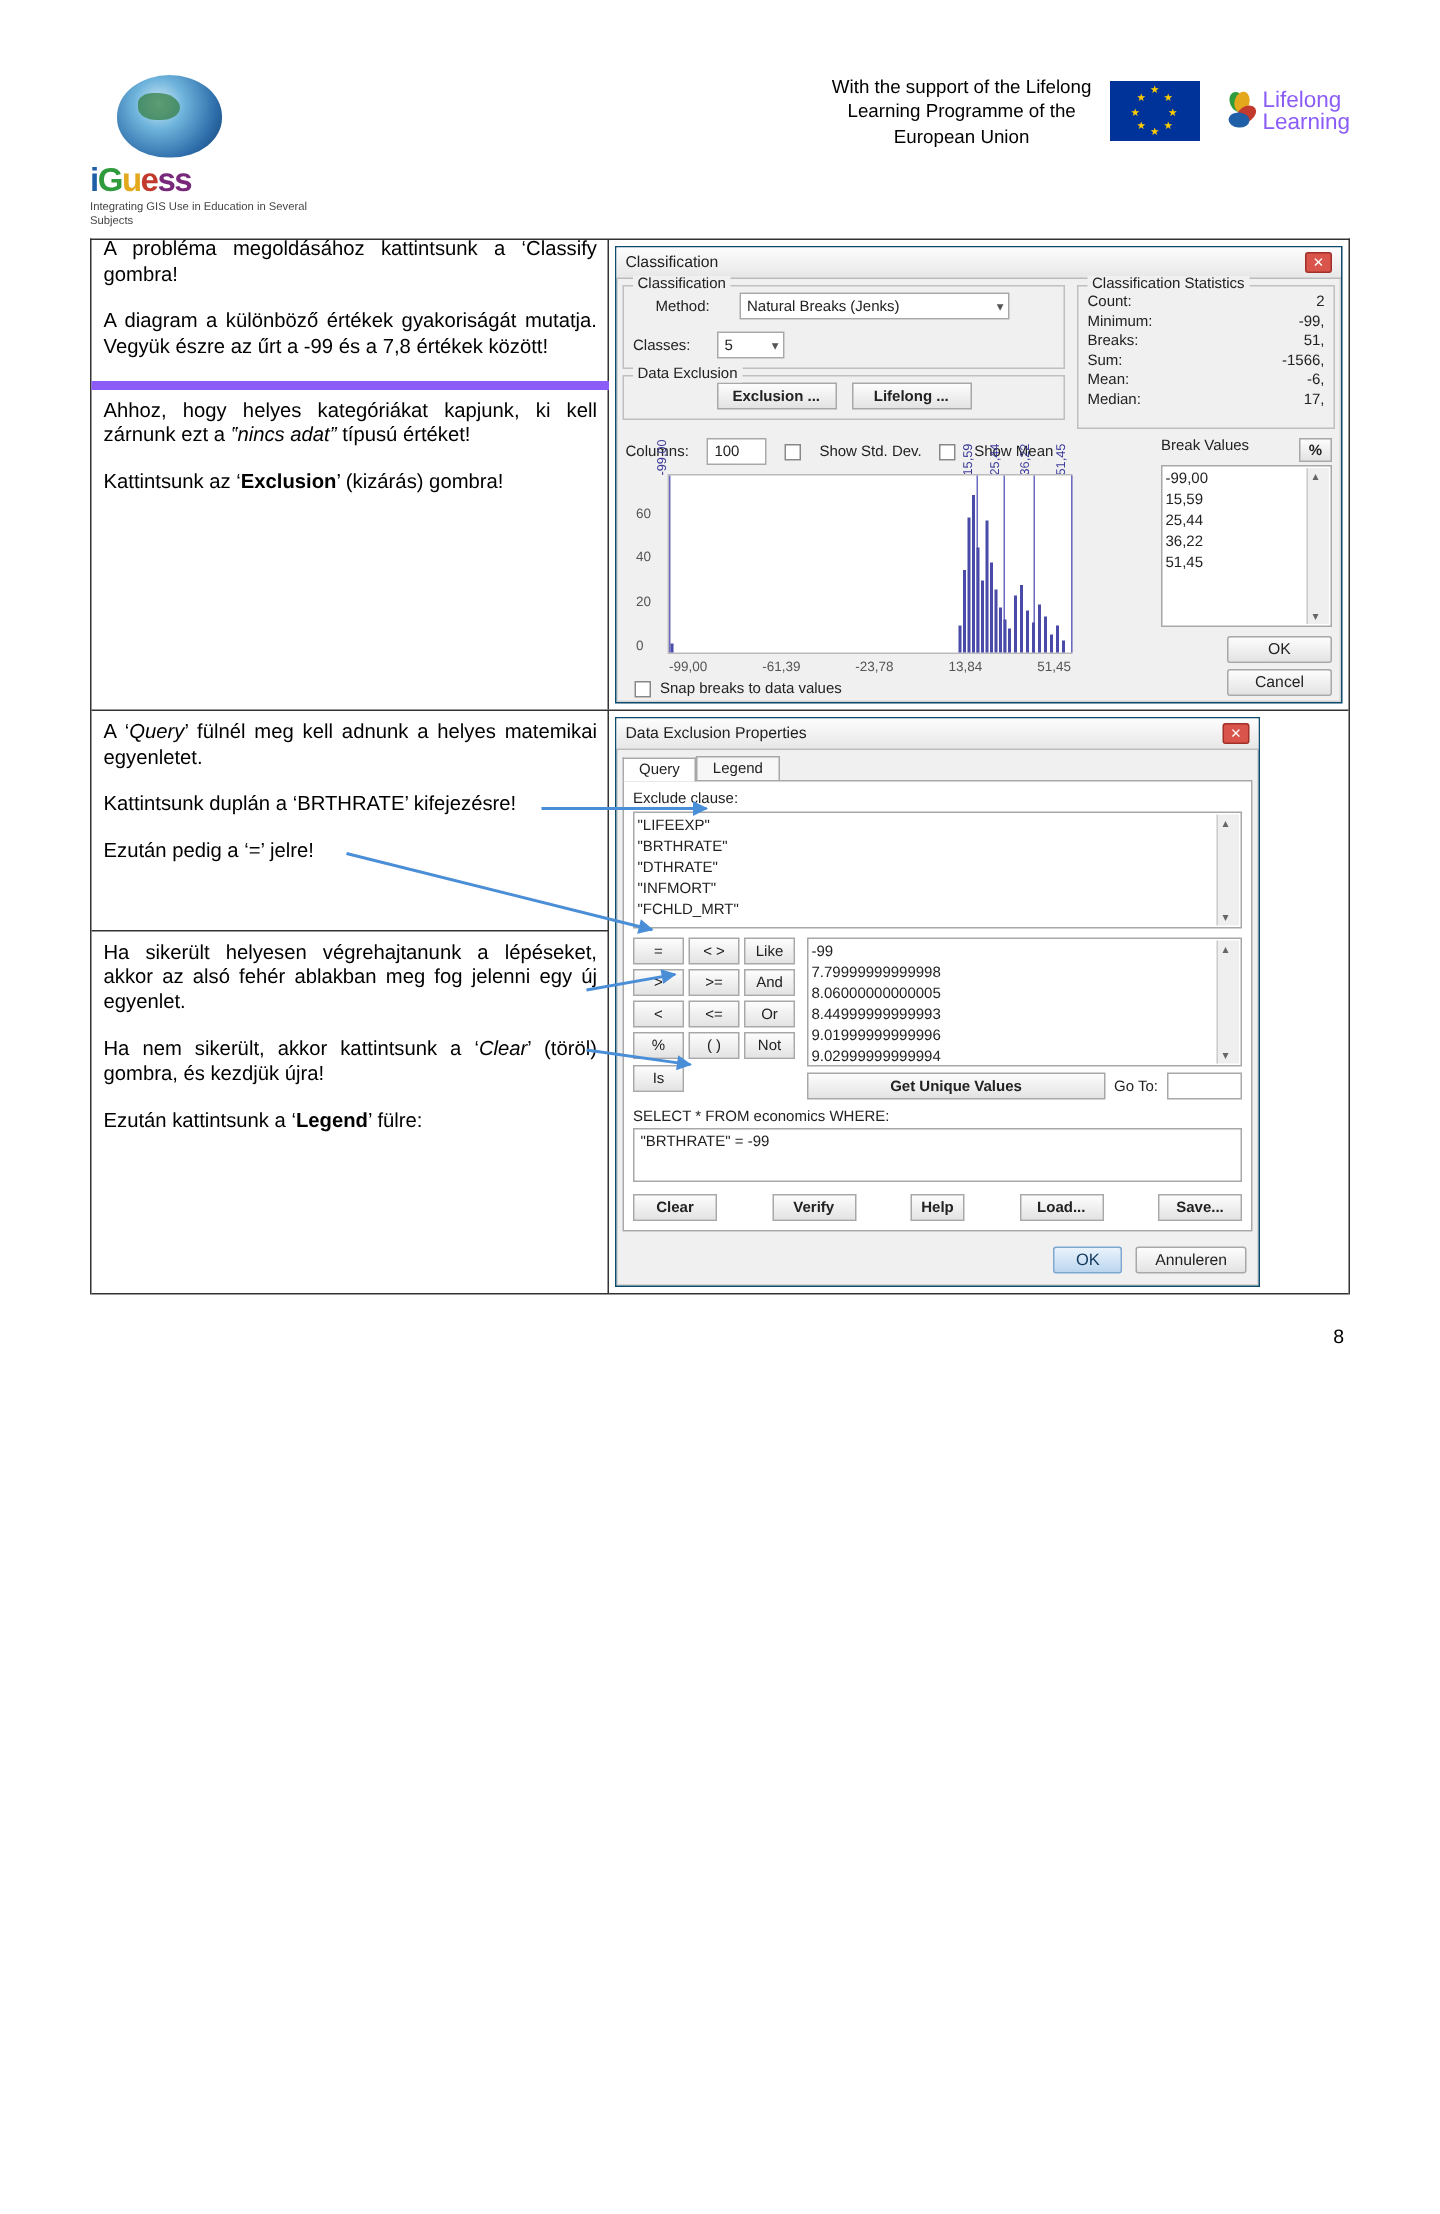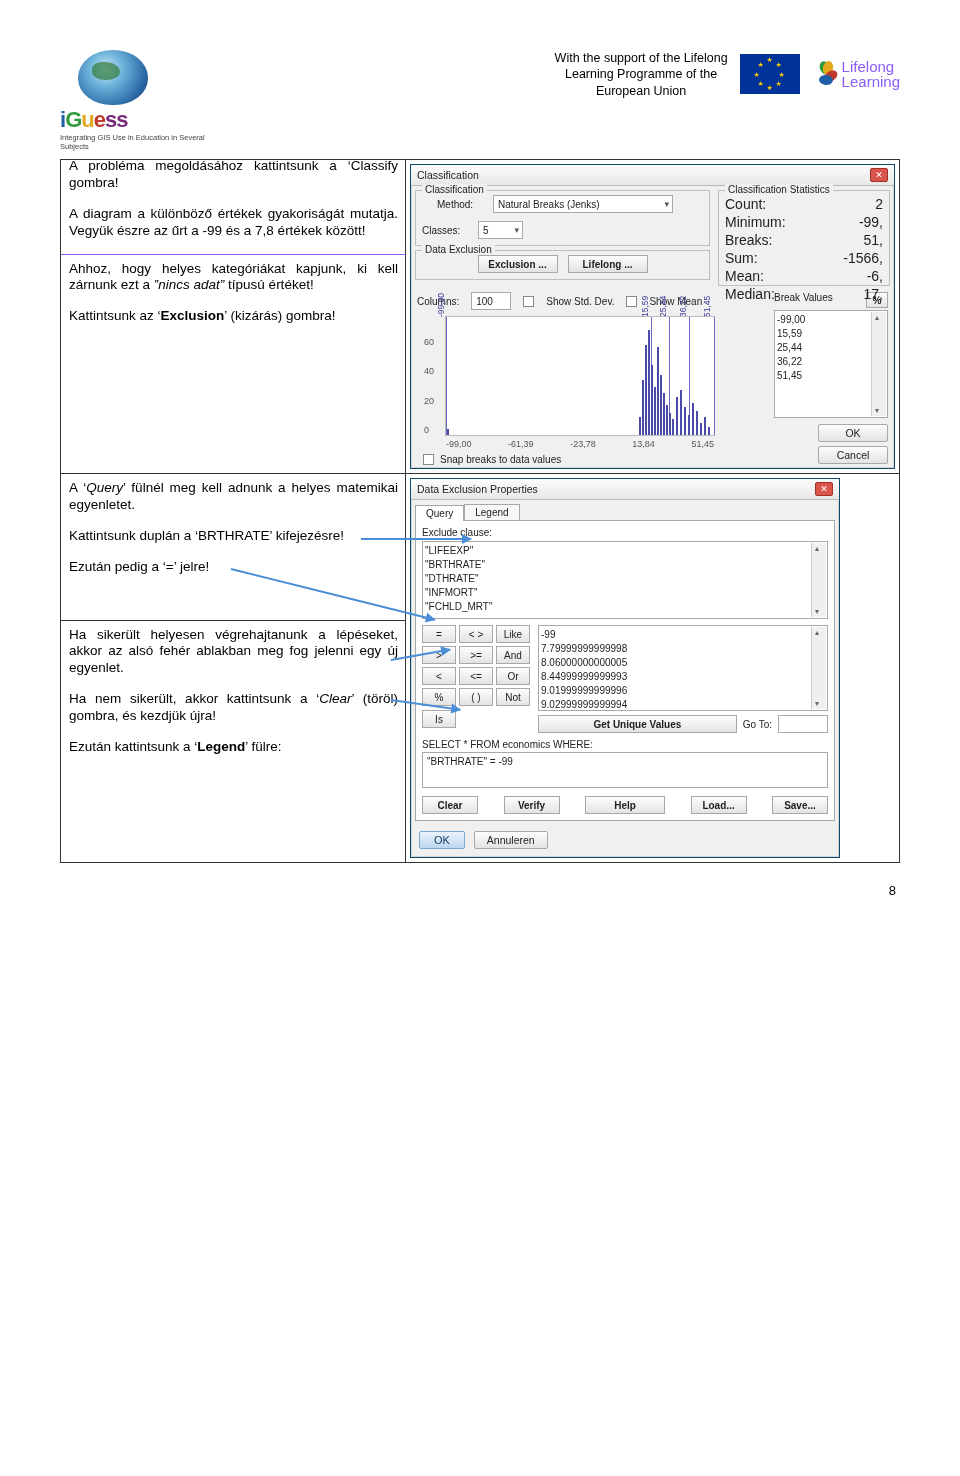--- a/index.html
+++ b/index.html
@@ -59,21 +59,21 @@
   .scroll-hint::after{content:"▾"; position:absolute; bottom:0; left:3px; font-size:8px; color:#666;}
 
   .tabstrip { display:flex; gap:0; margin:4px 0 0 4px;}
   .tab { border:1px solid #a8a8a8; border-bottom:none; background:#f7f7f7; padding:2px 10px; font-size:10px;}
   .tab.active { background:#fff; position:relative; top:1px;}
   .tabpanel { border:1px solid #a8a8a8; background:#fff; margin:0 4px 4px 4px; padding:6px;}
 
   .opgrid { display:grid; grid-template-columns:repeat(3,34px); gap:3px;}
   .opbtn { border:1px solid #a8a8a8; background:linear-gradient(#fdfdfd,#e3e3e3); height:18px; font-size:10px; display:flex; align-items:center; justify-content:center;}
 
-  .stats-row { display:flex; justify-content:space-between; font-size:14px; padding:1px 0;}
+  .stats-row { display:flex; justify-content:space-between; font-size:10px; padding:1px 0;}
 
   .arrow { position:absolute; height:2px; background:#4a8ed8; z-index:5;}
   .arrow::after{content:""; position:absolute; right:-1px; top:-4px; border-left:10px solid #4a8ed8; border-top:5px solid transparent; border-bottom:5px solid transparent;}
 
   .page-num { text-align:right; font-size:13px; margin-top:20px; padding-right:4px;}
 
   .btn-ok { background:linear-gradient(#eaf3fc,#bcd6ef); border:1px solid #7ba7d0; color:#11395e; padding:2px 14px; font-size:11px; border-radius:2px;}
   .btn-plain { background:linear-gradient(#fdfdfd,#e3e3e3); border:1px solid #a8a8a8; padding:2px 12px; font-size:10.5px; border-radius:2px;}
 
   .flexrow { display:flex; align-items:center; gap:6px;}
@@ -121,21 +121,21 @@
           <div>Learning</div>
         </div>
       </div>
     </div>
   </div>
 
   <div class="outer">
 
     <div class="row">
       <div style="display:flex;flex-direction:column;width:345px;border-right:1px solid #333;">
-        <div class="cell-left first" style="border-right:none;border-bottom:1px solid #8b5cf6;">
+        <div class="cell-left first" style="border-right:none;border-bottom:6px solid #8b5cf6;">
           <div class="para justify">A probléma megoldásához kattintsunk a ‘Classify gombra!</div>
           <div class="para justify" style="margin-bottom:0">A diagram a különböző értékek gyakoriságát mutatja. Vegyük észre az űrt a -99 és a 7,8 értékek között!</div>
         </div>
         <div class="cell-left" style="border-right:none;">
           <div class="para justify">
             <span>Ahhoz, hogy helyes kategóriákat kapjunk, ki kell zárnunk ezt a </span><i>‟nincs adat”</i><span> típusú értéket!</span>
           </div>
           <div class="para justify" style="margin-bottom:0">
             Kattintsunk az ‘<b>Exclusion</b>’ (kizárás) gombra!
           </div>
@@ -371,26 +371,26 @@
                   <span class="lbl">Go To:</span>
                   <span class="inp" style="width:50px"></span>
                 </div>
               </div>
             </div>
             <div class="lbl" style="margin-top:6px">SELECT * FROM economics WHERE:</div>
             <div class="whitebox" style="height:36px;margin-top:2px">"BRTHRATE" = -99</div>
             <div class="flexrow" style="margin-top:8px;gap:8px;justify-content:space-between">
               <span class="btn" style="width:56px;justify-content:center">Clear</span>
               <span class="btn" style="width:56px;justify-content:center">Verify</span>
-              <span class="btn" style="width:80px;justify-content:center">Help</span>
+              <span class="btn" style="width:36px;justify-content:center">Help</span>
               <span class="btn" style="width:56px;justify-content:center">Load...</span>
               <span class="btn" style="width:56px;justify-content:center">Save...</span>
             </div>
           </div>
-          <div style="text-align:left;padding:6px 8px 8px 8px">
+          <div style="text-align:right;padding:6px 8px 8px 8px">
             <span class="btn-ok" style="display:inline-block;margin-right:6px">OK</span>
             <span class="btn-plain" style="display:inline-block">Annuleren</span>
           </div>
         </div>
       </div>
     </div>
 
   </div>
 
   <div class="page-num">8</div>

